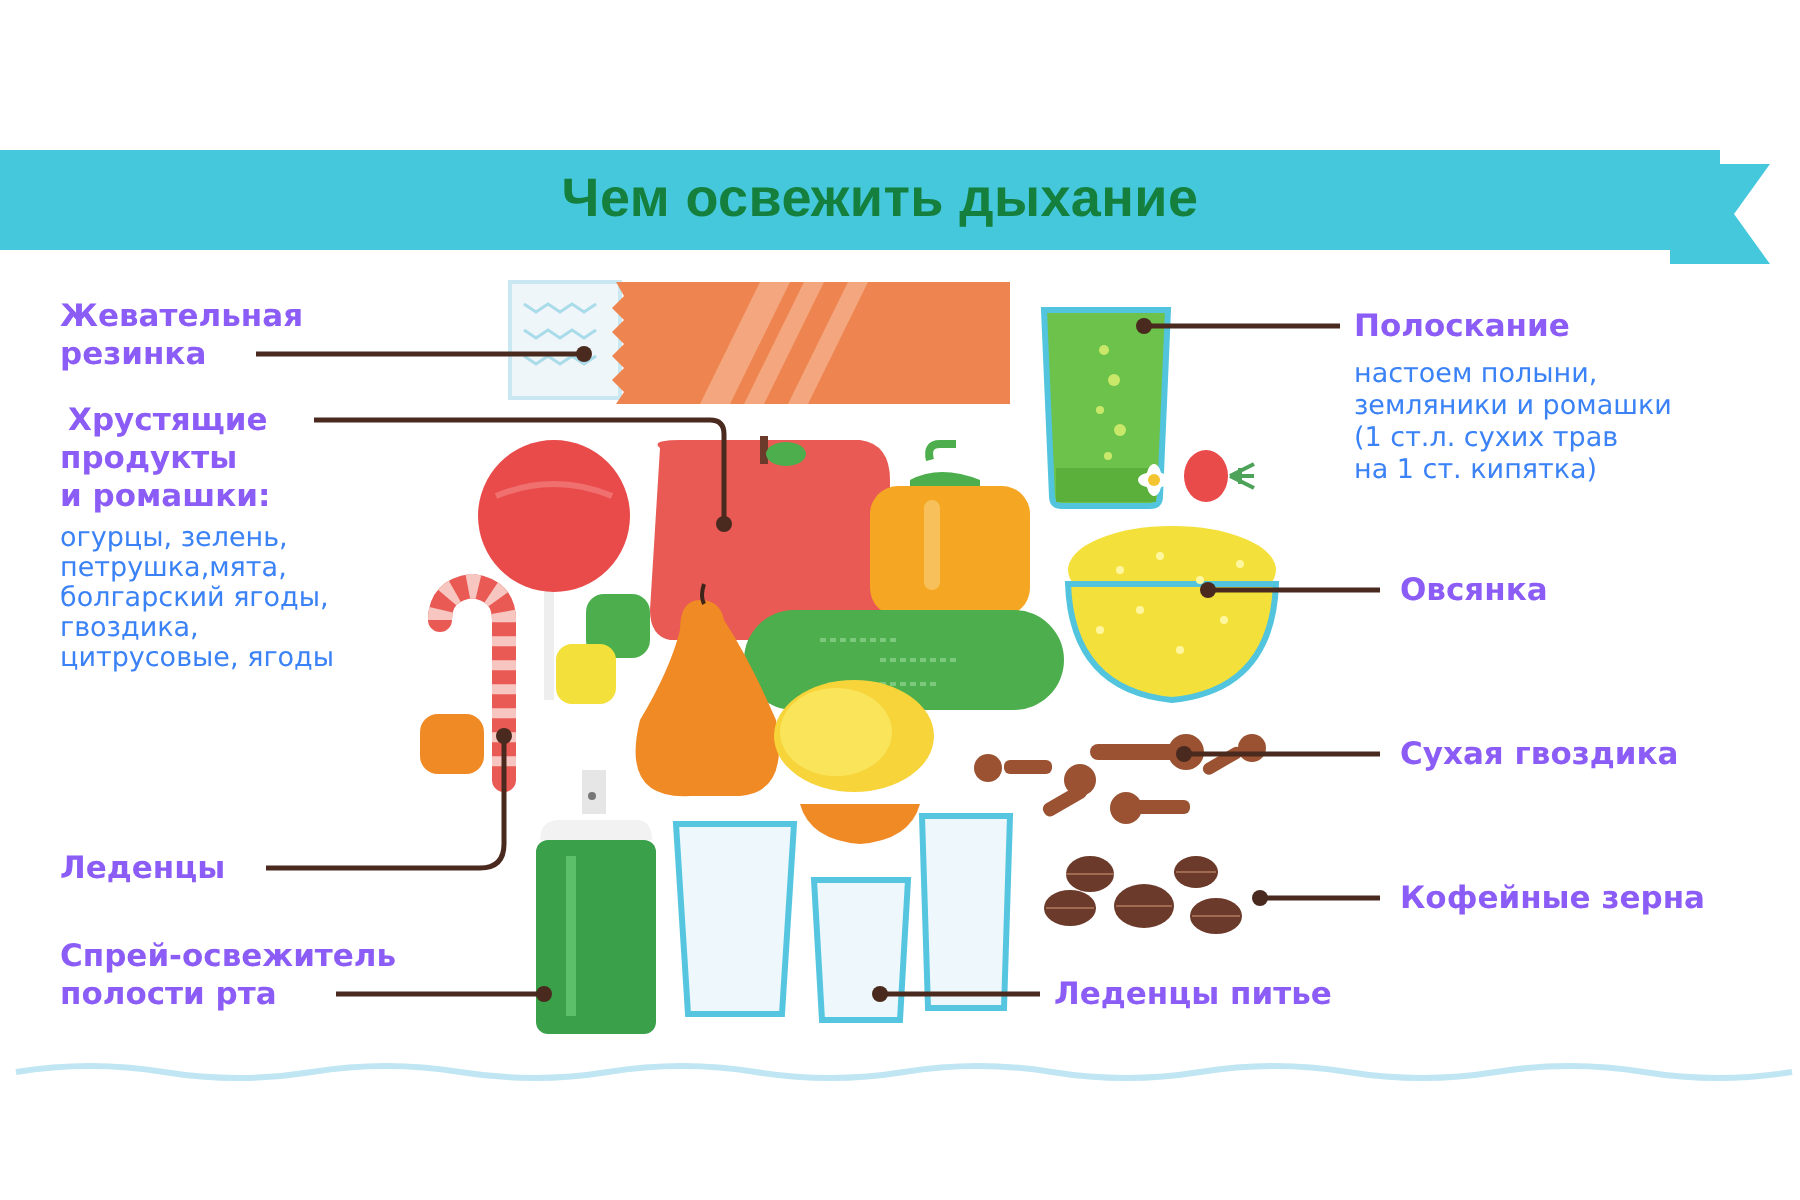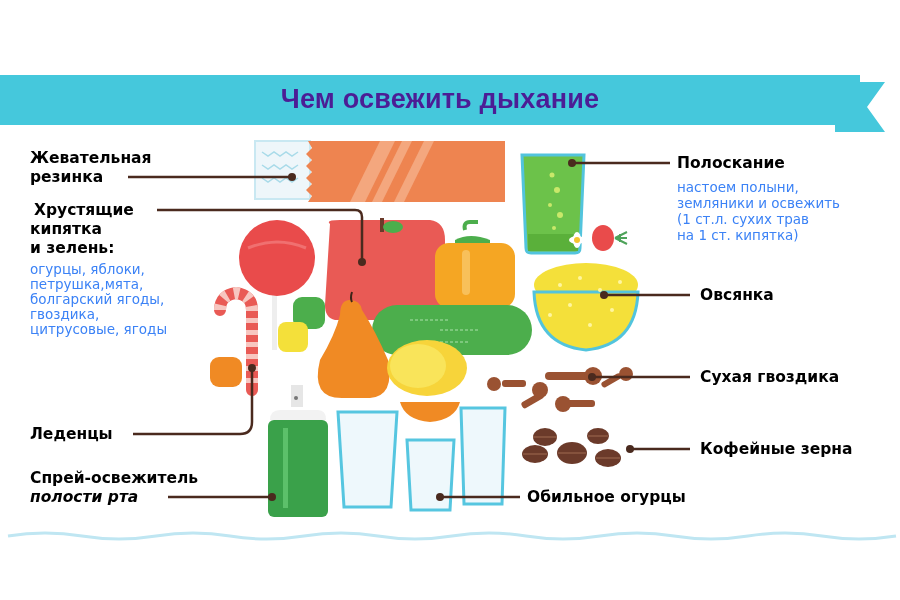--- a/index.html
+++ b/index.html
@@ -2,22 +2,22 @@
 <html><head>
 <meta charset="utf-8">
 <style>
   * { margin: 0; padding: 0; box-sizing: border-box; }
   html, body { width: 900px; height: 600px; background: #ffffff; overflow: hidden; }
   body { position: relative; font-family: "DejaVu Sans", sans-serif; color: #3d2418; }
   .abs { position: absolute; }
   .banner { left: 0; top: 75px; width: 860px; height: 50px; background: #45c8dc; }
   .banner-tail { left: 835px; top: 82px; width: 50px; height: 50px; }
   .banner-title { left: 0; top: 75px; width: 880px; height: 50px; text-align: center; line-height: 48px;
-    color: #4c1d95; font-family: "Liberation Sans", sans-serif; font-weight: bold; font-size: 27px; letter-spacing: 0.2px; }
-  .lbl { font-family: "DejaVu Sans", sans-serif; font-weight: bold; font-size: 15.5px; color: #000000; line-height: 19px; white-space: nowrap; }
+    color: #15803d; font-family: "Liberation Sans", sans-serif; font-weight: bold; font-size: 27px; letter-spacing: 0.2px; }
+  .lbl { font-family: "DejaVu Sans", sans-serif; font-weight: bold; font-size: 15.5px; color: #8b5cf6; line-height: 19px; white-space: nowrap; }
   .sub { font-family: "DejaVu Sans", sans-serif; font-weight: normal; font-size: 13.5px; color: #3b82f6; line-height: 15.5px; white-space: nowrap; }
   svg.art { position: absolute; left: 0; top: 0; width: 900px; height: 600px; }
 </style>
 </head>
 <body>
 
 <div class="abs banner"></div>
 <svg class="abs banner-tail" viewBox="0 0 50 50">
   <polygon points="0,0 50,0 32,25 50,50 0,50" fill="#45c8dc"></polygon>
 </svg>
@@ -174,35 +174,35 @@
       <circle cx="440" cy="497" r="4"></circle>
   </g>
 
   <path d="M8 536 Q45 530 82 536 T156 536 T230 536 T304 536 T378 536 T452 536 T526 536 T600 536 T674 536 T748 536 T822 536 T896 536" stroke="#bfe6f2" stroke-width="3" fill="none"></path>
 </svg>
 
 <div class="abs lbl" style="left:30px; top:149px;">Жевательная</div>
 <div class="abs lbl" style="left:30px; top:168px;">резинка</div>
 
 <div class="abs lbl" style="left:34px; top:201px;">Хрустящие</div>
-<div class="abs lbl" style="left:30px; top:220px;">кипятка</div>
-<div class="abs lbl" style="left:30px; top:239px;">и зелень:</div>
-<div class="abs sub" style="left:30px; top:262px;">огурцы, яблоки,</div>
+<div class="abs lbl" style="left:30px; top:220px;">продукты</div>
+<div class="abs lbl" style="left:30px; top:239px;">и ромашки:</div>
+<div class="abs sub" style="left:30px; top:262px;">огурцы, зелень,</div>
 <div class="abs sub" style="left:30px; top:277px;">петрушка,мята,</div>
 <div class="abs sub" style="left:30px; top:292px;">болгарский ягоды,</div>
 <div class="abs sub" style="left:30px; top:307px;">гвоздика,</div>
 <div class="abs sub" style="left:30px; top:322px;">цитрусовые, ягоды</div>
 
 <div class="abs lbl" style="left:30px; top:425px;">Леденцы</div>
 
 <div class="abs lbl" style="left:30px; top:469px;">Спрей-освежитель</div>
-<div class="abs lbl" style="left:30px; top:488px;font-style:italic;">полости рта</div>
+<div class="abs lbl" style="left:30px; top:488px;">полости рта</div>
 
 <div class="abs lbl" style="left:677px; top:154px;">Полоскание</div>
 <div class="abs sub" style="left:677px; top:180px;">настоем полыни,</div>
-<div class="abs sub" style="left:677px; top:196px;">земляники и освежить</div>
+<div class="abs sub" style="left:677px; top:196px;">земляники и ромашки</div>
 <div class="abs sub" style="left:677px; top:212px;">(1 ст.л. сухих трав</div>
 <div class="abs sub" style="left:677px; top:228px;">на 1 ст. кипятка)</div>
 
 <div class="abs lbl" style="left:700px; top:286px;">Овсянка</div>
 <div class="abs lbl" style="left:700px; top:368px;text-align:right;">Сухая гвоздика</div>
 <div class="abs lbl" style="left:700px; top:440px;">Кофейные зерна</div>
-<div class="abs lbl" style="left:527px; top:488px;">Обильное огурцы</div>
+<div class="abs lbl" style="left:527px; top:488px;">Леденцы питье</div>
 
 </body></html>

